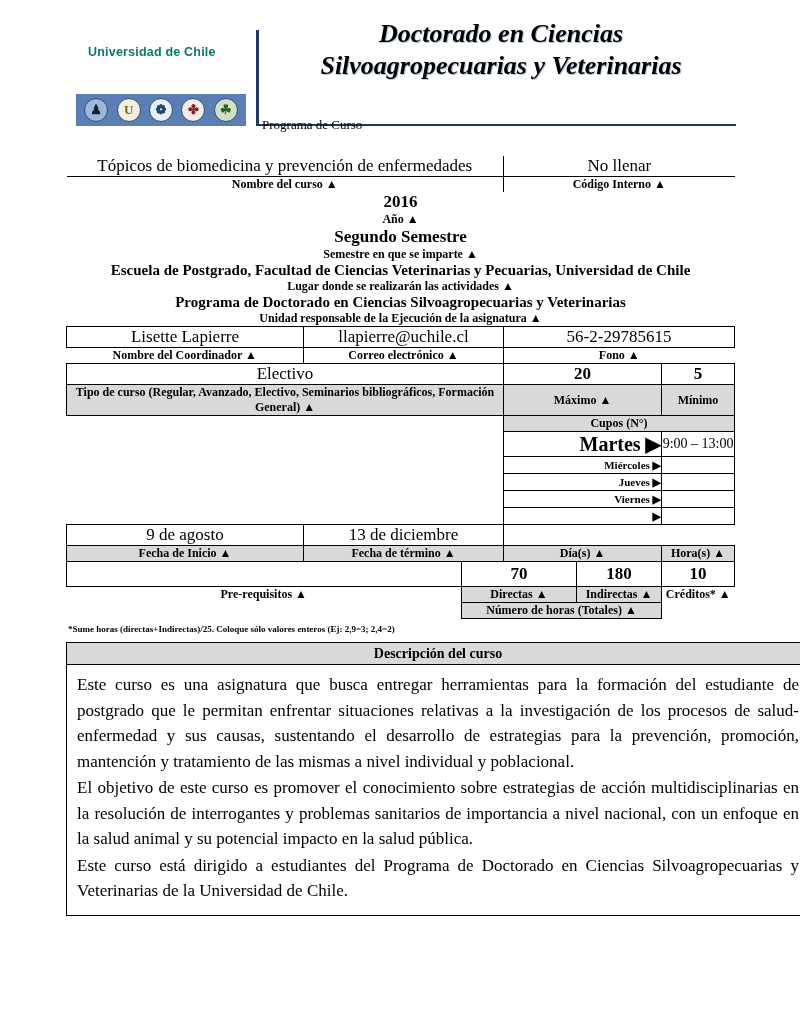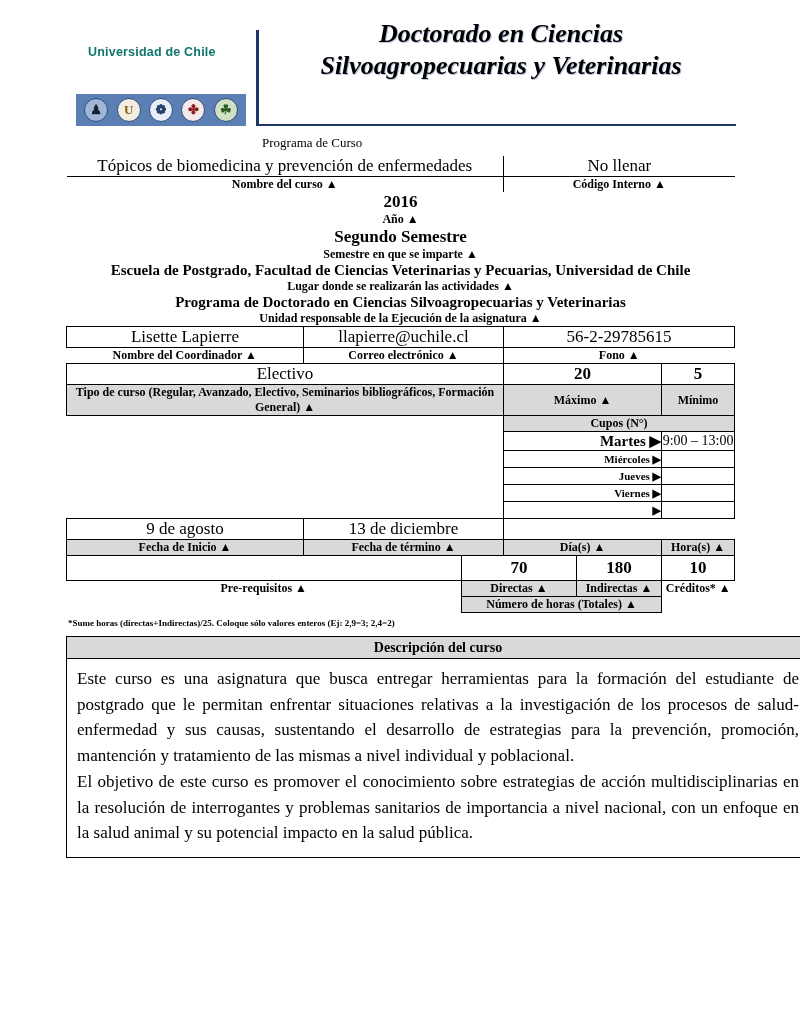--- a/index.html
+++ b/index.html
@@ -96,21 +96,21 @@
   .prog-line {
     position: absolute;
     left: 190px;
     top: 124px;
     width: 480px;
     border-top: 2.5px solid #1F3864;
   }
   .prog-label {
     position: absolute;
     left: 196px;
-    top: 135px;
+    top: 117px;
     font-family: "Liberation Serif", serif;
     font-size: 13px;
   }
 
   
   .form {
     position: relative;
     margin-top: 26px;
     border-collapse: collapse;
     width: 668px;
@@ -152,21 +152,21 @@
   .tall { height: 24px; }
 
   
   .day-label {
     text-align: right;
     font-size: 11px;
     font-weight: bold;
     padding: 1px 6px 1px 2px;
     white-space: nowrap;
   }
-  .day-label.big-day { font-size: 15px; }
+  .day-label.big-day { font-size: 20px; }
   .hour-cell { text-align: center; font-size: 14px; }
 
   .note {
     font-size: 9px;
     font-weight: bold;
     margin: 5px 0 0 2px;
     font-family: "Liberation Serif", serif;
   }
 
   .desc-head {
@@ -342,16 +342,17 @@
   </tbody>
     </table>
 
   <div class="note">*Sume horas (directas+Indirectas)/25. Coloque sólo valores enteros (Ej: 2,9=3; 2,4=2)</div>
 
   <div class="desc-wrap">
     <div class="desc-head">Descripción del curso</div>
     <div class="desc-body">
       <p>Este curso es una asignatura que busca entregar herramientas para la formación del estudiante de postgrado que le permitan enfrentar situaciones relativas a la investigación de los procesos de salud-enfermedad y sus causas, sustentando el desarrollo de estrategias para la prevención, promoción, mantención y tratamiento de las mismas a nivel individual y poblacional.</p>
       <p>El objetivo de este curso es promover el conocimiento sobre estrategias de acción multidisciplinarias en la resolución de interrogantes y problemas sanitarios de importancia a nivel nacional, con un enfoque en la salud animal y su potencial impacto en la salud pública.</p>
+      <p>Este curso está dirigido a estudiantes del Programa de Doctorado en Ciencias Silvoagropecuarias y Veterinarias de la Universidad de Chile.</p>
     </div>
   </div>
 
 </div>
 
 </body></html>

